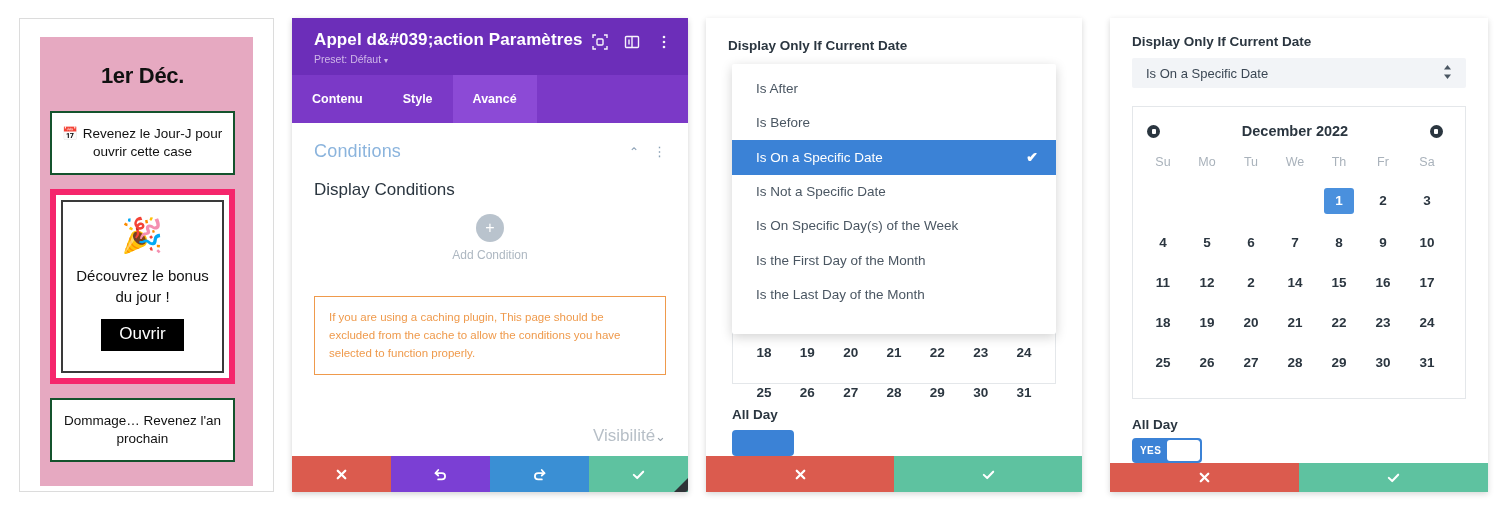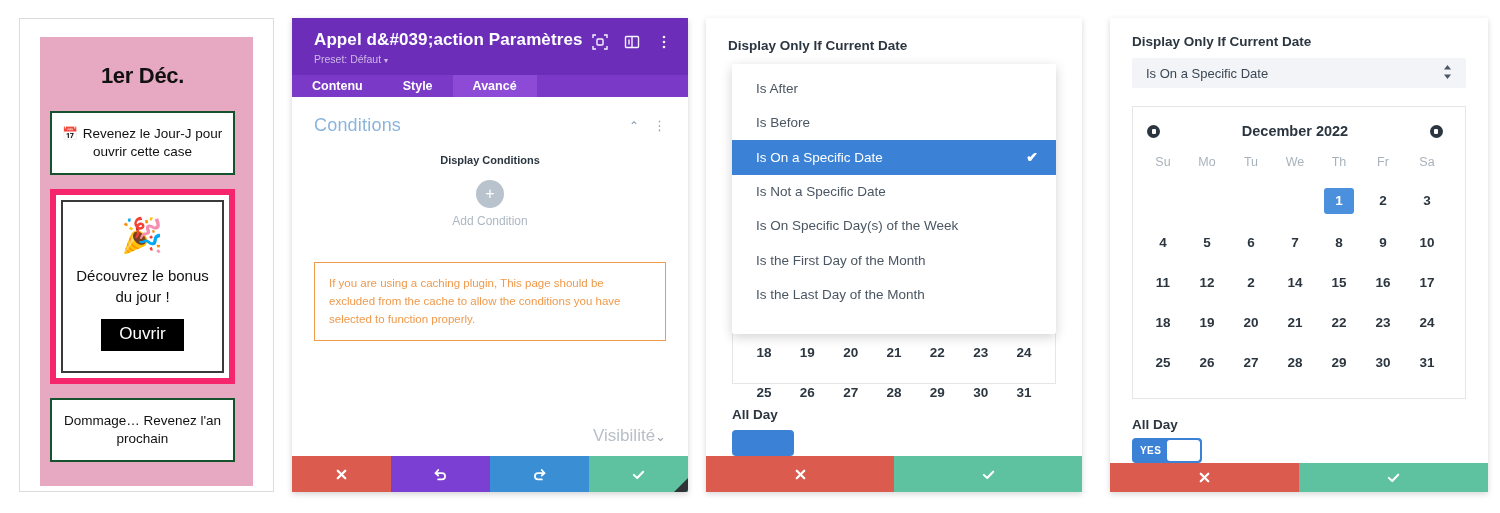--- a/index.html
+++ b/index.html
@@ -78,35 +78,35 @@
   .divi-header {
     background: #6c2eb9; color: #fff;
     padding: 12px 16px 10px 22px;
     display: flex; align-items: flex-start; justify-content: space-between;
   }
   .divi-title { font-size: 17px; font-weight: 700; letter-spacing: .1px; }
   .divi-preset { font-size: 10.5px; color: #cfb7e8; margin-top: 3px; }
   .divi-preset .caret { font-size: 8px; }
   .divi-hdr-icons { display: flex; align-items: center; gap: 16px; padding-top: 4px; }
   .hdr-icon { width: 16px; height: 16px; opacity: .95; display: block; }
-  .divi-tabs { background: #7b39c7; display: flex; height: 22px; }
+  .divi-tabs { background: #7b39c7; display: flex; height: 48px; }
   .divi-tab {
     color: #fff; font-size: 12.5px; font-weight: 600;
     padding: 0 20px; height: 100%;
     display: flex; align-items: center; justify-content: center;
     cursor: pointer; white-space: nowrap;
   }
   .divi-tab.active { background: #8c4ad6; }
   .divi-body { flex: 1; background: #fff; padding: 18px 22px 0 22px; position: relative; overflow: hidden; }
   .sec-head { display: flex; align-items: center; justify-content: space-between; }
   .sec-title { color: #8bb4dd; font-size: 18px; font-weight: 400; letter-spacing: .2px; }
   .sec-actions { display: flex; align-items: center; gap: 14px; color: #b4c4d4; }
   .chev-up { font-size: 12px; color: #8aa0b5; }
   .kebab { font-size: 13px; color: #8aa0b5; letter-spacing: 0; line-height: .6; }
-  .field-label { font-size: 11px; font-weight: 700; color: #2b3640; margin-top: 18px; text-align: center; }
+  .field-label { font-size: 17px; font-weight: 400; color: #2b3640; margin-top: 18px; }
   .add-cond-wrap { text-align: center; margin-top: 14px; }
   .add-circle {
     width: 28px; height: 28px; border-radius: 50%;
     background: #b9c3cd; color: #fff;
     display: inline-flex; align-items: center; justify-content: center;
     font-size: 16px; line-height: 1; cursor: pointer;
   }
   .add-cond-label { font-size: 12px; color: #adb7c1; margin-top: 6px; }
   .notice {
     margin-top: 34px;

